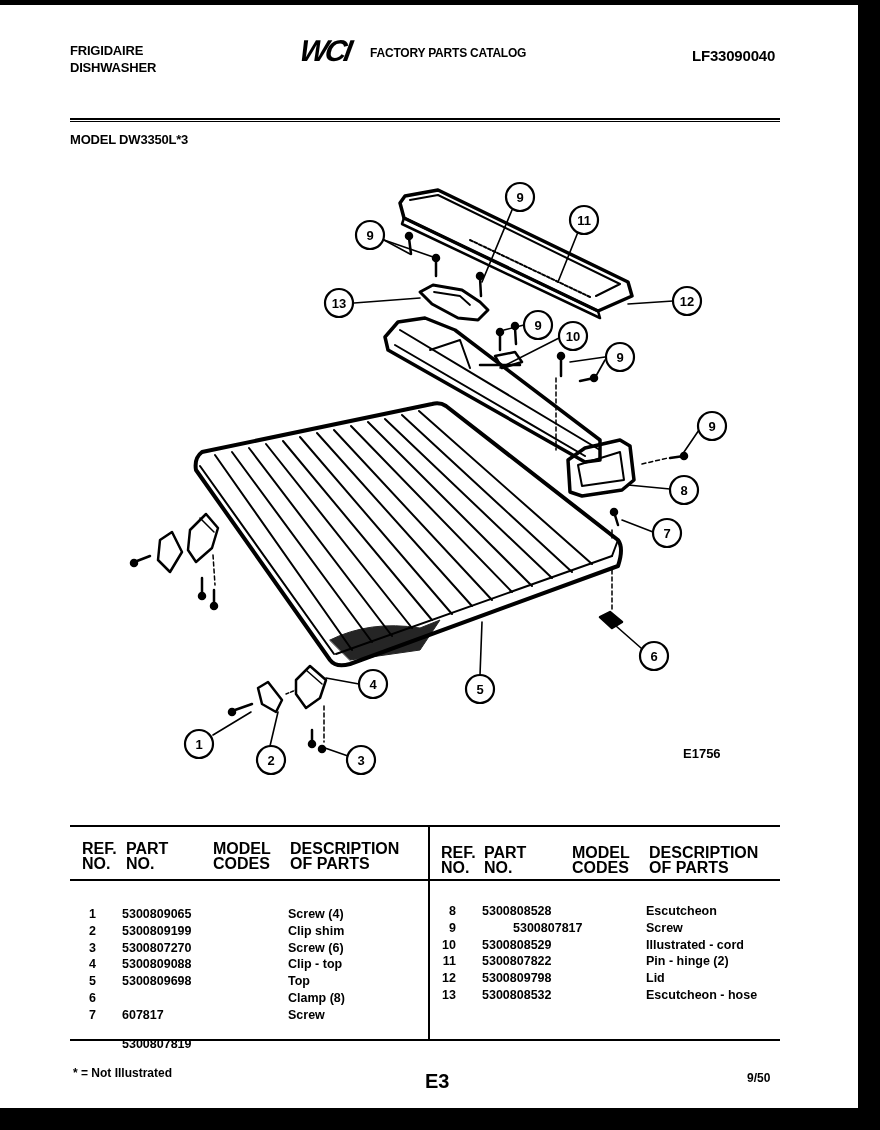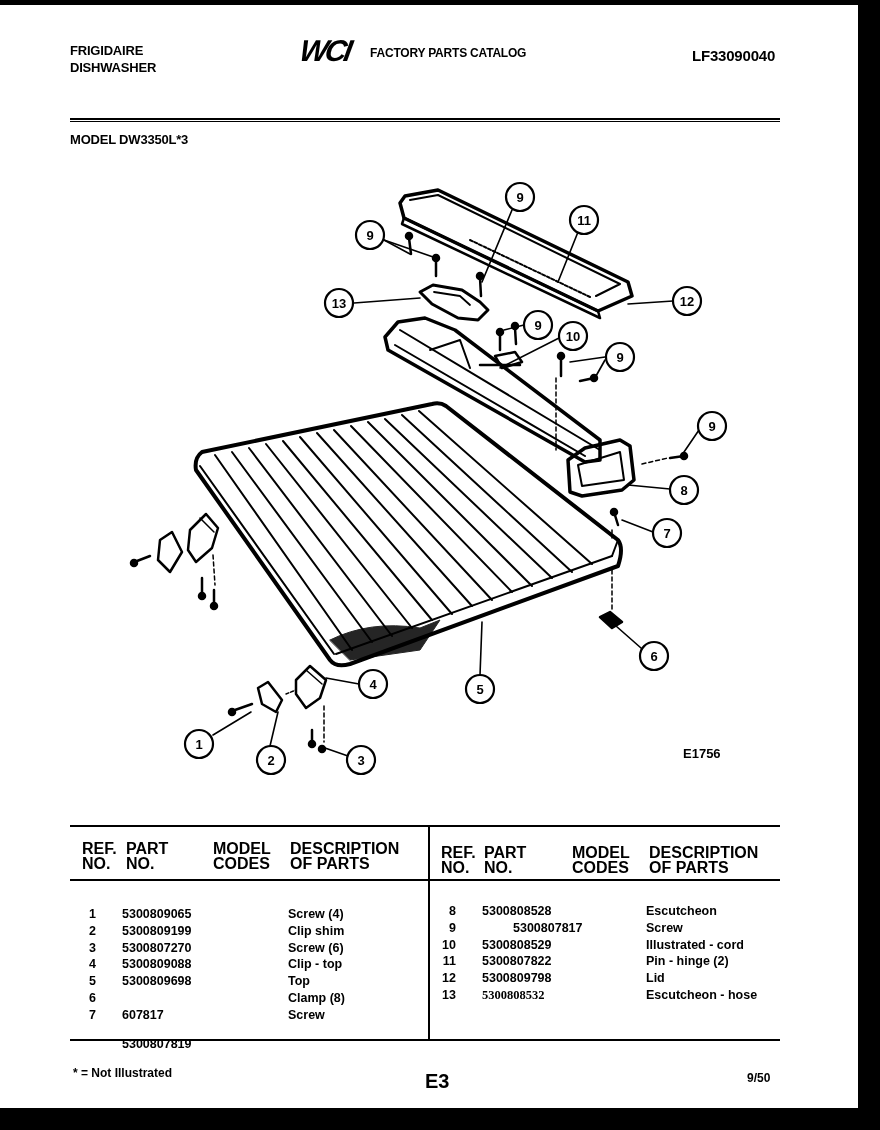--- a/index.html
+++ b/index.html
@@ -357,21 +357,21 @@
     <span class="cell c-desc" style="left: 646px;">Pin - hinge (2)</span>
   </div>
     <div class="row" style="top: 970.2px; left: 0px;">
     <span class="cell c-ref" style="left: 436px; width: 20px; text-align: right;">12</span>
     <span class="cell c-part" style="left: 482px;">5300809798</span>
     <span class="cell c-model" style="left: 572px;"></span>
     <span class="cell c-desc" style="left: 646px;">Lid</span>
   </div>
     <div class="row" style="top: 987px; left: 0px;">
     <span class="cell c-ref" style="left: 436px; width: 20px; text-align: right;">13</span>
-    <span class="cell c-part" style="left: 482px; font-family: Liberation Serif, serif;">5300808532</span>
+    <span class="cell c-part" style="left: 482px;">5300808532</span>
     <span class="cell c-model" style="left: 572px;"></span>
     <span class="cell c-desc" style="left: 646px;">Escutcheon - hose</span>
   </div>
   </div>
 
 <div class="foot note">* = Not Illustrated</div>
 <div class="foot pageno">E3</div>
 <div class="foot date">9/50</div>
 
 </body></html>

